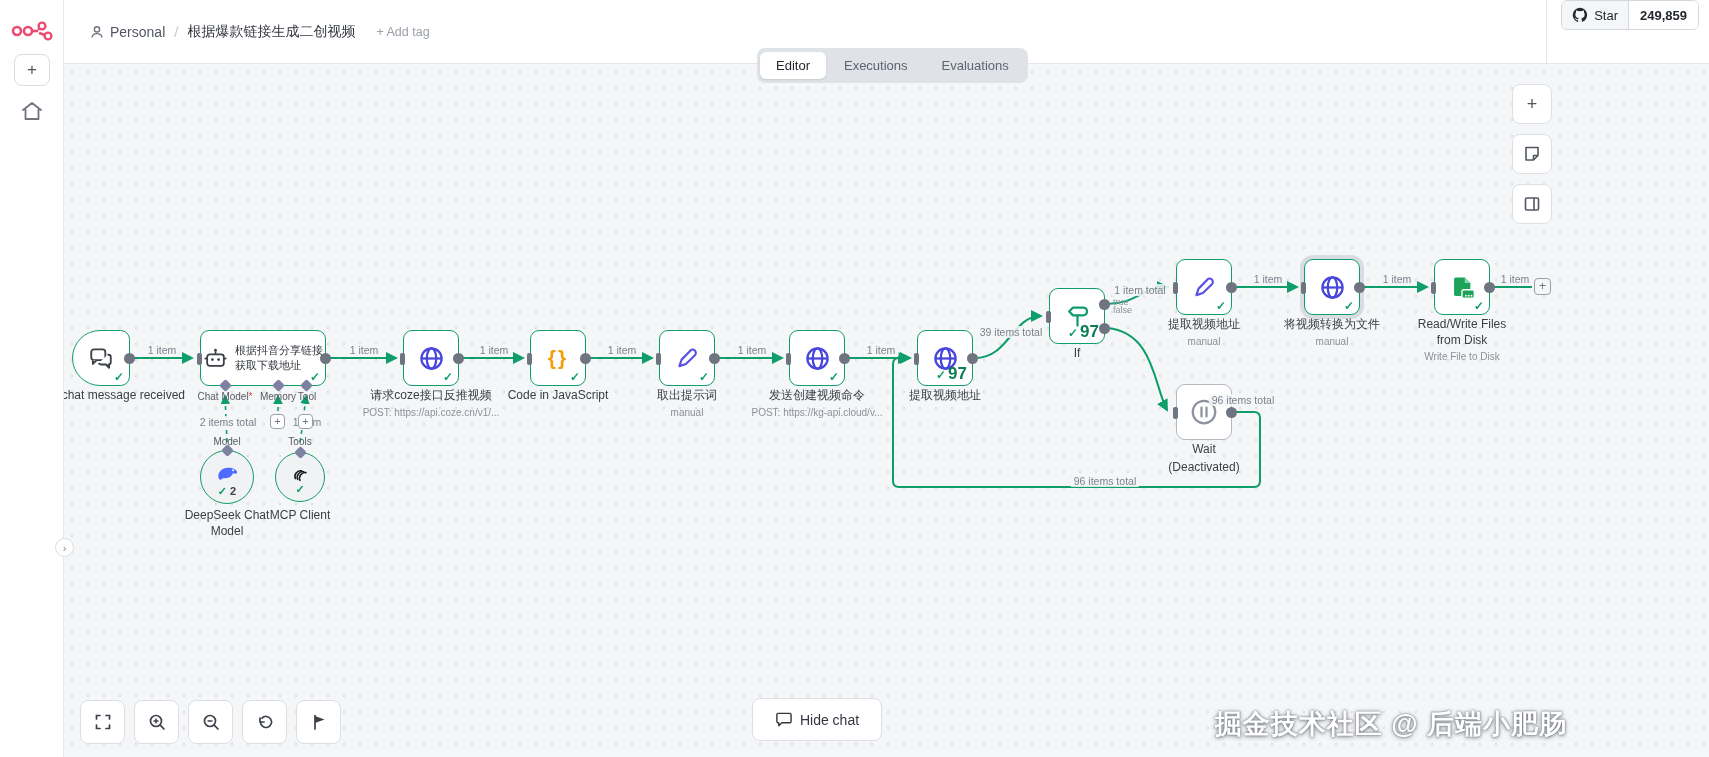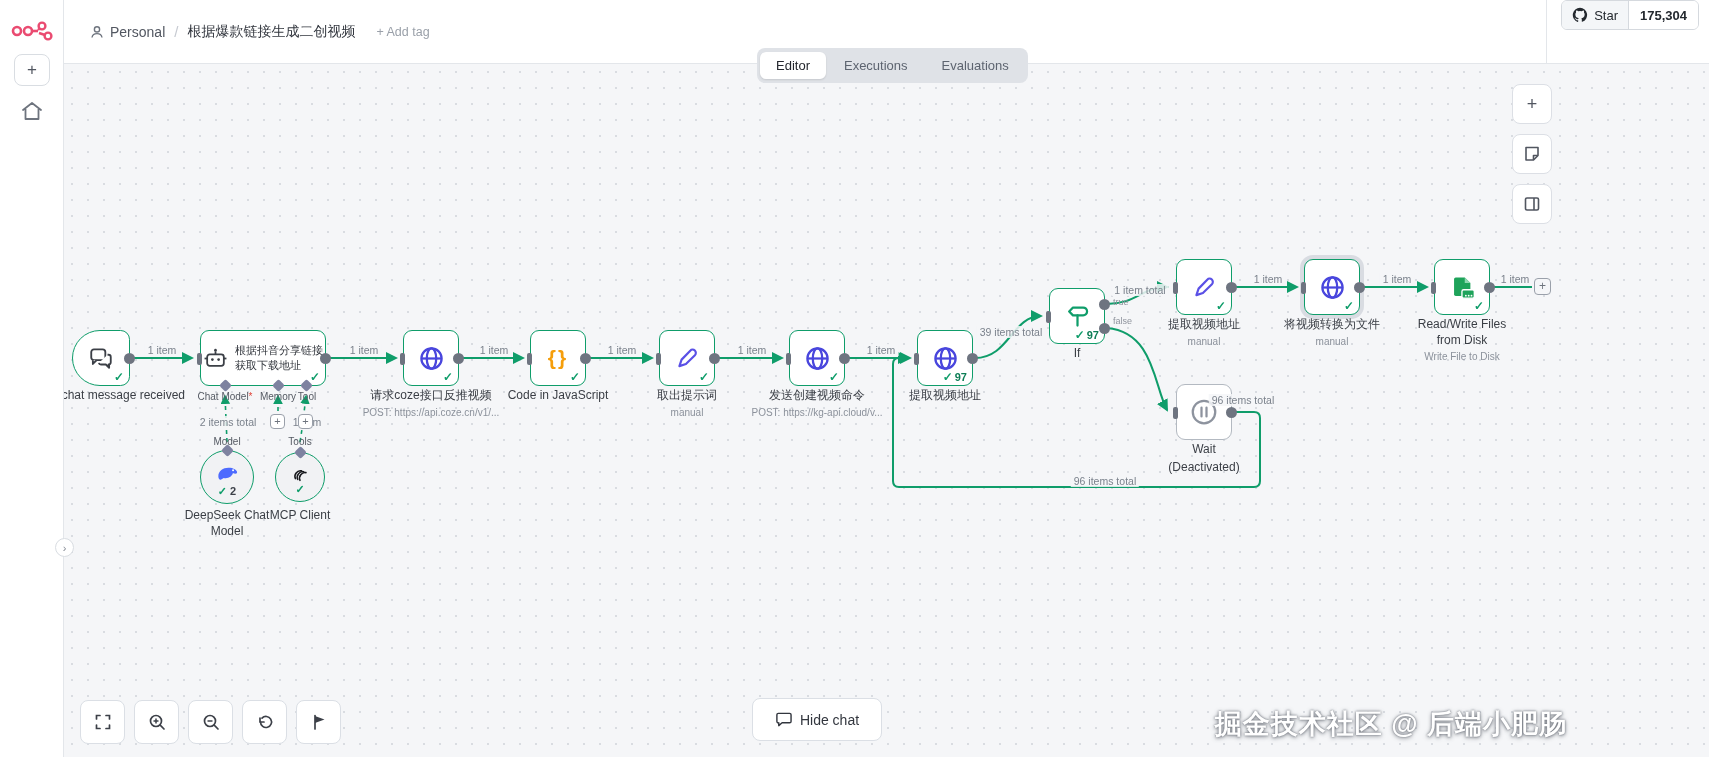--- a/index.html
+++ b/index.html
@@ -59,21 +59,21 @@
           border-radius:9px; z-index:2; display:flex; align-items:center; justify-content:center; cursor:pointer; }
   .node.trigger { width:58px; border-radius:30px 10px 10px 30px; }
   .node.wide { width:126px; gap:7px; }
   .node.selected { box-shadow:0 0 0 4px #d9dce2; }
   .node.gray { border-color:#b3b9c1; }
   .inbar { position:absolute; left:-4px; top:22px; width:5px; height:12px; background:#6e7480; border-radius:2px; }
   .outdot { position:absolute; right:-6px; top:22px; width:11px; height:11px; background:#6e7480; border-radius:50%; }
   .outdot.o1 { top:10px; } .outdot.o2 { top:34px; }
   .check { position:absolute; right:5px; bottom:1px; font-size:12px; color:#0f9d6a; font-weight:700;
            display:flex; gap:2px; align-items:baseline; }
-  .check .cnt { color:#0c7d55; font-weight:600; font-size:11px; }
+  .check .cnt { color:#0c7d55; font-weight:600; font-size:17px; }
   .diamond { position:absolute; bottom:-5px; width:9px; height:9px; background:#7e82a0; transform:rotate(45deg);
              border-radius:2px; }
   .agent-text { font-size:11px; color:#34383f; line-height:1.35; font-weight:500; }
 
   .circle-node { position:absolute; background:#f1f2f4; border:1.6px solid #0f9d6a; border-radius:50%;
                  z-index:2; display:flex; align-items:center; justify-content:center; cursor:pointer; }
   .circle-node .diamond { top:-5px; bottom:auto; left:50%; margin-left:-4.5px; }
   .circle-node .ccheck { position:absolute; left:0; right:0; bottom:5px; text-align:center; font-size:11px;
                          color:#0f9d6a; font-weight:700; }
   .circle-node .ccheck .cnt { color:#3c4048; font-weight:600; }
@@ -144,21 +144,21 @@
 
 
     <div class="star-wrap">
       <div class="star-widget">
         <div class="star-left">
           <svg width="16" height="16" viewBox="0 0 16 16">
             <path fill="#24292f" d="M8 .7a7.3 7.3 0 0 0-2.3 14.2c.36.07.5-.16.5-.35v-1.3c-2.03.44-2.46-.98-2.46-.98-.33-.85-.81-1.07-.81-1.07-.67-.46.05-.45.05-.45.73.05 1.12.76 1.12.76.65 1.12 1.72.8 2.14.6.07-.47.26-.8.46-.98-1.62-.18-3.33-.81-3.33-3.62 0-.8.28-1.45.75-1.96-.08-.19-.33-.94.07-1.96 0 0 .61-.2 2 .75a6.9 6.9 0 0 1 3.64 0c1.39-.95 2-.75 2-.75.4 1.02.15 1.77.07 1.96.47.51.75 1.16.75 1.96 0 2.82-1.72 3.44-3.35 3.62.27.23.5.67.5 1.36v2.02c0 .2.13.42.5.35A7.3 7.3 0 0 0 8 .7z"></path>
           </svg>
           <span>Star</span>
         </div>
-        <div class="star-right">175,304</div>
+        <div class="star-right">249,859</div>
       </div>
     </div>
   </div>
 
   <div class="tabs">
     <div class="tab active">Editor</div>
     <div class="tab">Executions</div>
     <div class="tab">Evaluations</div>
   </div>
 
@@ -337,21 +337,21 @@
       <span class="check">
         <span>✓</span>
           <span class="cnt">97</span>
       </span>
       <div class="inbar"></div>
       <div class="outdot o1"></div>
       <div class="outdot o2"></div>
     </div>
     <div class="nlabel" style="left:933px; top:282px;">If</div>
     <div class="tflabel" style="left:1049px; top:233px;">true</div>
-    <div class="tflabel" style="left:1049px; top:252px;">false</div>
+    <div class="tflabel" style="left:1049px; top:241px;">false</div>
 
     <div class="node" style="left:1112px; top:195px;">
       <svg width="26" height="26" viewBox="0 0 24 24">
         <path d="M5 19.5 L7 13.5 L15 5.2 A3 3 0 0 1 19.3 9.4 L11 17.5 Z" fill="none" stroke="#5a50e6" stroke-width="2" stroke-linejoin="round"></path>
       </svg>
       <span class="check">✓</span>
       <div class="inbar"></div>
       <div class="outdot"></div>
     </div>
     <div class="nlabel" style="left:1060px; top:253px;">

